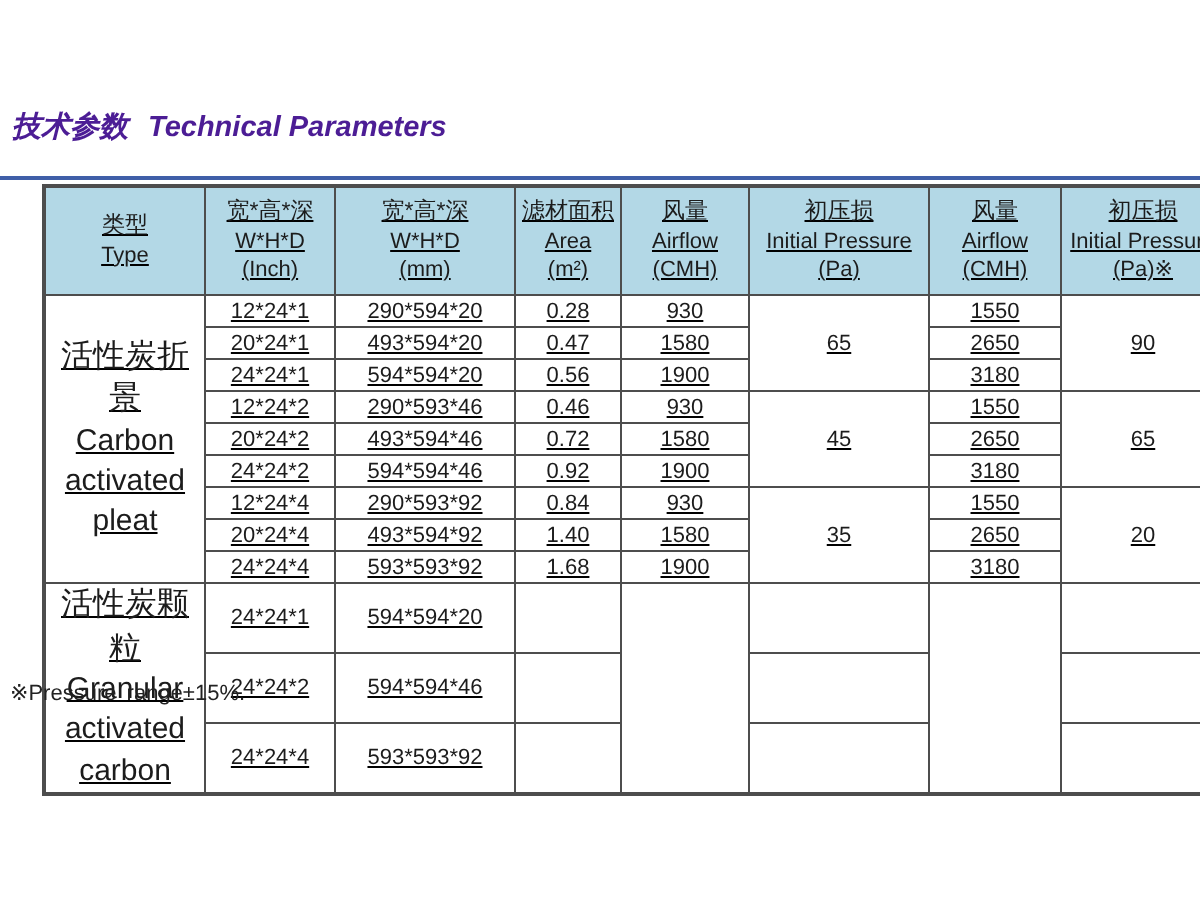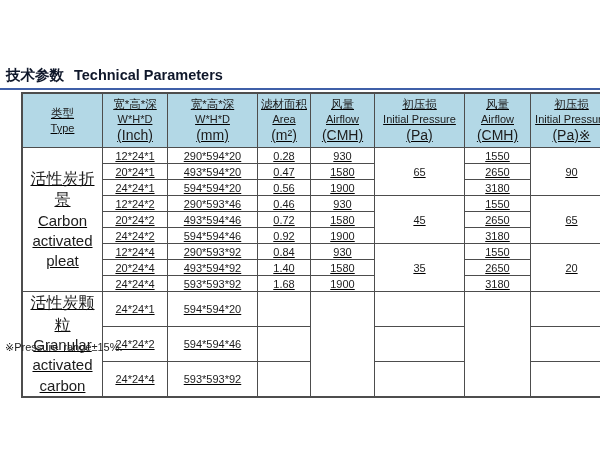--- a/index.html
+++ b/index.html
@@ -2,22 +2,22 @@
 <html><head>
 <meta charset="utf-8">
 <style>
   html,body{margin:0;padding:0;}
   body{
     width:600px;height:450px;background:#ffffff;overflow:hidden;position:relative;
     font-family:"Liberation Sans","DejaVu Sans",sans-serif;
     -webkit-font-smoothing:antialiased;
   }
   .page-title{
-    position:absolute;left:6px;top:66px;font-size:14.5px;font-weight:bold;
-    color:#0f172a;white-space:nowrap;
+    position:absolute;left:6px;top:54px;font-size:14.5px;font-weight:bold;
+    color:#4c1d95;white-space:nowrap;font-style:italic;
   }
   .page-title .en{margin-left:10px;font-weight:bold;}
   .title-rule{
     position:absolute;left:0;top:88px;width:600px;height:2px;background:#3f5fa8;
   }
   table.params{
     position:absolute;left:22px;top:93px;width:590px;
     border-collapse:collapse;table-layout:fixed;
     outline:1px solid #4d4d4d;
     text-decoration:underline;
@@ -33,21 +33,21 @@
   .col-type{width:80px;}
   .col-inch{width:65px;}
   .col-mm{width:90px;}
   .col-area{width:53px;}
   .col-air1{width:64px;}
   .col-ip1{width:90px;}
   .col-air2{width:66px;}
   .col-ip2{width:82px;}
   .hd-zh{font-size:11.5px;}
   .hd-en{font-size:11px;white-space:nowrap;}
-  .hd-unit{font-size:14px;}
+  .hd-unit{font-size:11px;}
   .type-cell{line-height:1.35;}
   .type-zh{font-size:16px;}
   .type-en{font-size:15px;}
   
   .dg{
     background-image:linear-gradient(to bottom right,
       transparent calc(50% - 0.5px),
       #8a8a8a calc(50% - 0.5px),
       #8a8a8a calc(50% + 0.5px),
       transparent calc(50% + 0.5px));

